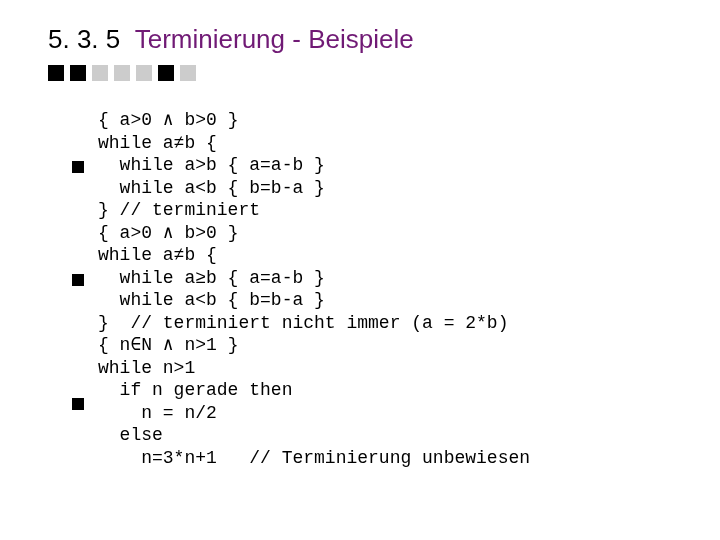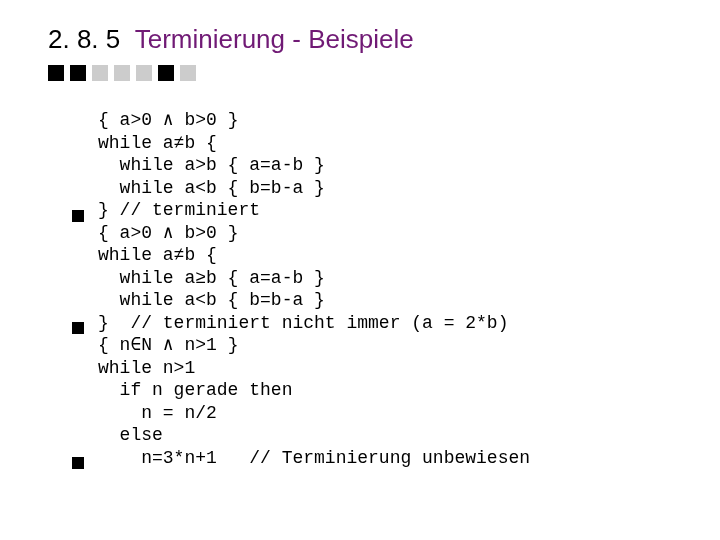--- a/index.html
+++ b/index.html
@@ -39,21 +39,21 @@
     width: 16px;
     height: 16px;
   }
   .sq-dark { background: #000; }
   .sq-light { background: #ccc; }
   .content {
     margin-left: 24px;
   }
   .item {
     display: flex;
-    align-items: flex-end;
+    align-items: center;
     margin-bottom: 0;
   }
   .bullet {
     width: 12px;
     height: 12px;
     background: #000;
     flex: 0 0 12px;
     margin-top: 4px;
     margin-right: 14px;
   }
@@ -63,21 +63,21 @@
     line-height: 1.25;
     white-space: pre;
     color: #000;
   }
 </style>
 </head>
 <body>
 
 <div class="slide">
   <div class="title-row">
-    <span class="sec-num">2. 8. 5</span>
+    <span class="sec-num">5. 3. 5</span>
     <span class="sec-title">Terminierung - Beispiele</span>
   </div>
 
   <div class="decor-row" id="decor-row">
       <div class="sq sq-dark"></div>
       <div class="sq sq-dark"></div>
       <div class="sq sq-light"></div>
       <div class="sq sq-light"></div>
       <div class="sq sq-light"></div>
       <div class="sq sq-dark"></div>

